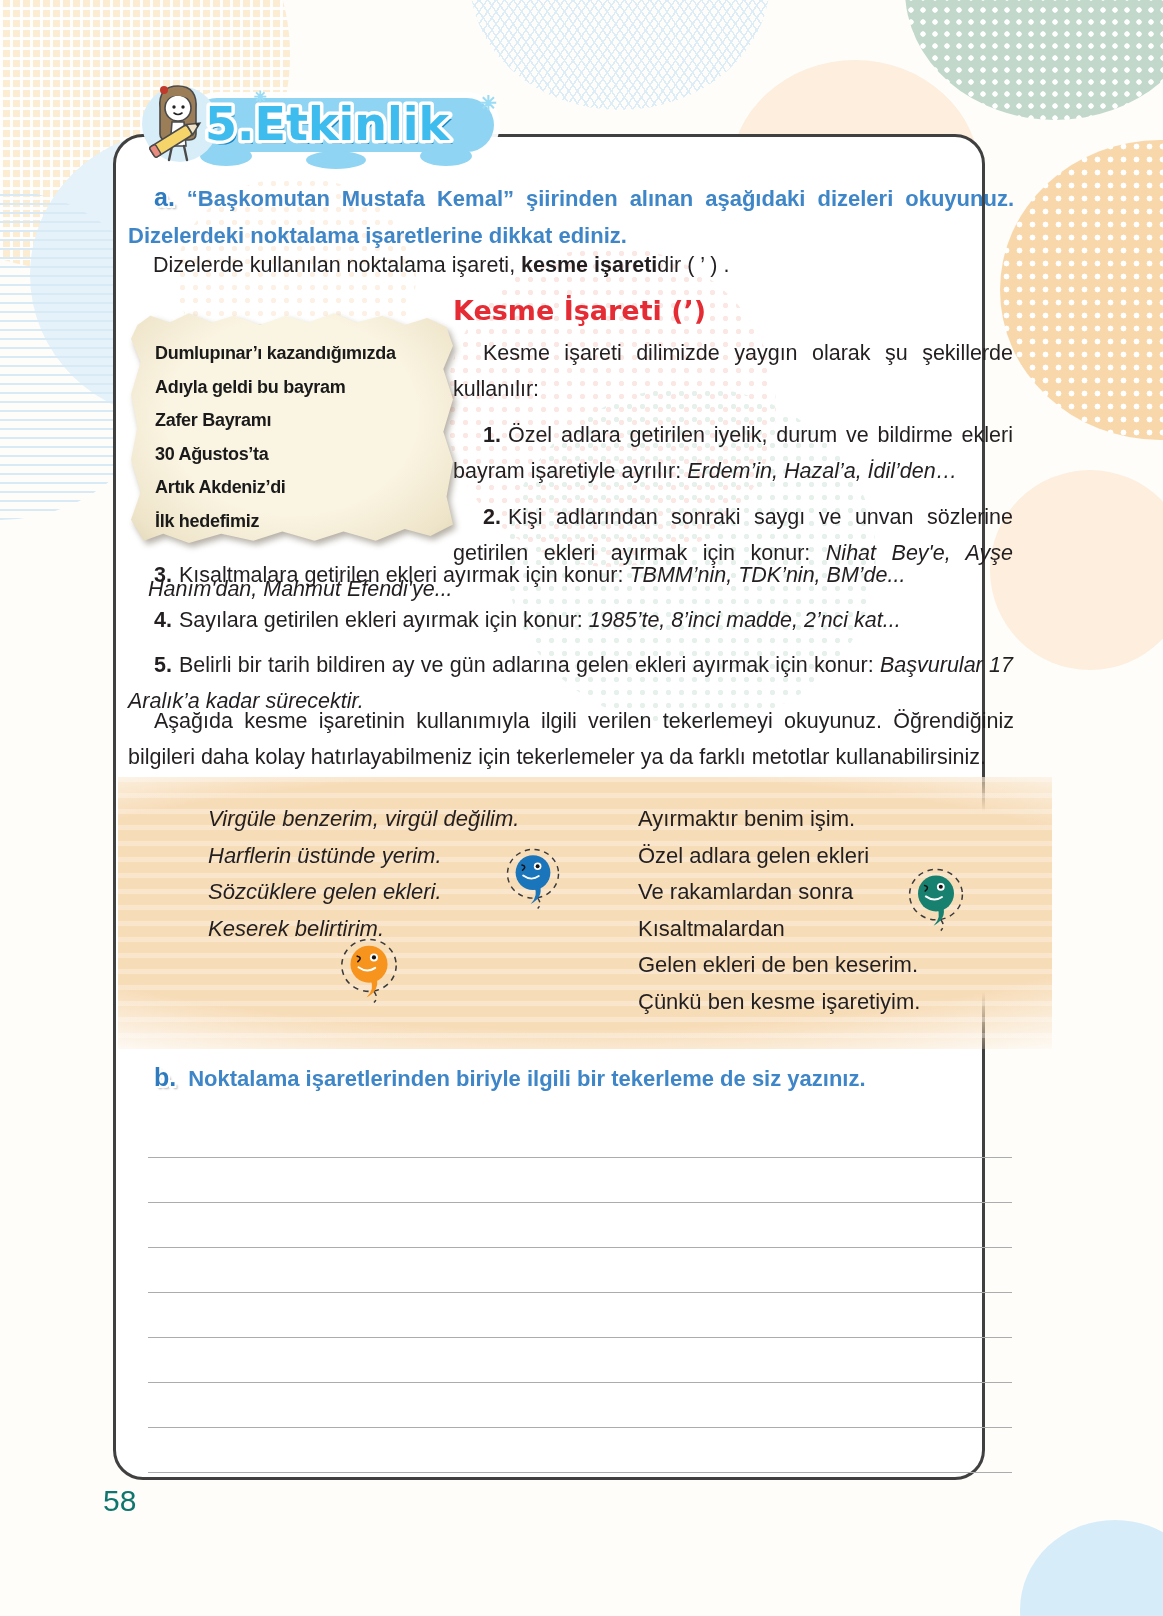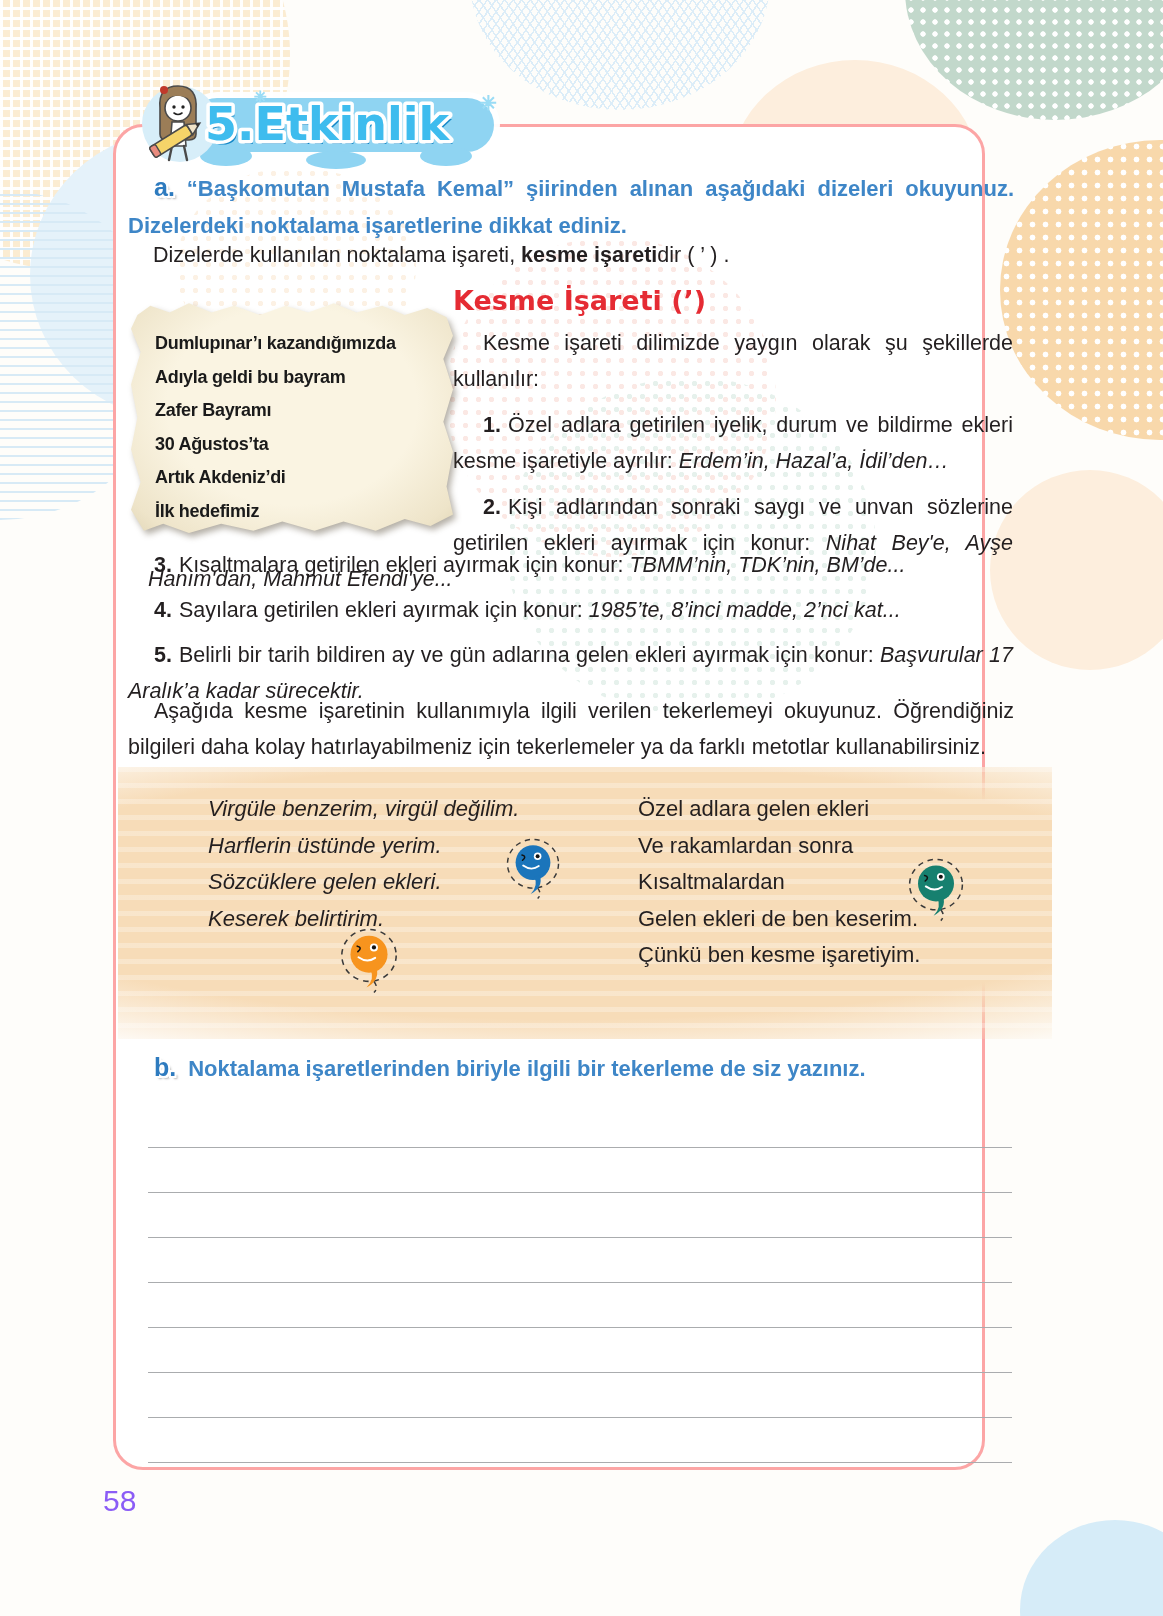--- a/index.html
+++ b/index.html
@@ -17,22 +17,22 @@
                repeating-linear-gradient(-55deg,#dcedf8 0 1.5px,transparent 1.5px 7px);}
   .deco-dots-tr{left:905px;top:-140px;width:300px;height:260px;background-color:#c2d8cb;
     background-image:radial-gradient(circle,#fff 2.4px,transparent 3px);background-size:12px 12px;}
   .deco-dots-r-orange{left:1000px;top:140px;width:320px;height:300px;background-color:#f8d8ab;
     background-image:radial-gradient(circle,#fff 2.6px,transparent 3.2px);background-size:13px 13px;}
   .deco-peach-soft1{left:730px;top:60px;width:250px;height:230px;background:#fdeedd;}
   .deco-peach-soft2{left:990px;top:470px;width:200px;height:200px;background:#fdeedd;}
   .deco-blue-bl{left:1020px;top:1520px;width:190px;height:180px;background:#d6ecf8;}
   .deco-blue-soft-left{left:30px;top:130px;width:300px;height:290px;background:#e5f2fa;}
   
-  .card{position:absolute;left:113px;top:124px;width:872px;height:1346px;z-index:1;
-        background:#fff;border:3px solid #fca5a5;border-radius:30px;box-sizing:border-box;}
+  .card{position:absolute;left:113px;top:134px;width:872px;height:1346px;z-index:1;
+        background:#fff;border:3px solid #404040;border-radius:30px;box-sizing:border-box;}
   .ic-dots{position:absolute;border-radius:50%;z-index:0;pointer-events:none;}
   .ic-dots1{left:330px;top:110px;width:330px;height:320px;opacity:.40;
     background-image:radial-gradient(circle,#f6c8bd 2.4px,transparent 3px);background-size:13px 13px;}
   .ic-dots2{left:390px;top:250px;width:370px;height:340px;opacity:.35;
     background-image:radial-gradient(circle,#b9d8ca 2.4px,transparent 3px);background-size:13px 13px;}
   .ic-dots3{left:60px;top:40px;width:240px;height:200px;opacity:.35;
     background-image:radial-gradient(circle,#f8d9b4 2.4px,transparent 3px);background-size:13px 13px;}
   
   .logo{position:absolute;left:136px;top:76px;z-index:3;}
   
@@ -74,21 +74,21 @@
   .rhyme-right{left:522px;}
   .mascot{position:absolute;}
   .mascot-blue{left:388px;top:62px;width:58px;height:64px;}
   .mascot-orange{left:222px;top:152px;width:62px;height:68px;}
   .mascot-teal{left:790px;top:82px;width:60px;height:66px;}
   
   .b-block{top:922px;padding-right:60px;}
   .lines-block{top:1014px;padding:0 42px 0 32px;}
   .wline{height:0;border-top:1.6px solid #aaacae;margin-bottom:44px;}
   .wline:first-child{margin-top:6px;}
-  .page-num{position:absolute;left:103px;top:1484px;font-size:30px;color:#8b5cf6;z-index:2;}
+  .page-num{position:absolute;left:103px;top:1484px;font-size:30px;color:#0f766e;z-index:2;}
 </style>
 </head>
 <body>
 
 <div class="page">
 
   <div class="deco deco-checks-tl"></div>
   <div class="deco deco-blue-soft-left"></div>
   <div class="deco deco-lines-left"></div>
   <div class="deco deco-hatch-top"></div>
@@ -118,21 +118,21 @@
           <div class="pline">Adıyla geldi bu bayram</div>
           <div class="pline">Zafer Bayramı</div>
           <div class="pline">30 Ağustos’ta</div>
           <div class="pline">Artık Akdeniz’di</div>
           <div class="pline">İlk hedefimiz</div>
         </div>
       </div>
       <div class="rule-col">
         <div class="rule-title">Kesme İşareti (’)</div>
         <p class="pind">Kesme işareti dilimizde yaygın olarak şu şekillerde kullanılır:</p>
-        <p class="pind"><span class="num">1.</span><span>Özel adlara getirilen iyelik, durum ve bildirme ekleri kesme işaretiyle ayrılır: </span><span class="ex">Erdem’in, Hazal’a, İdil’den…</span></p>
+        <p class="pind"><span class="num">1.</span><span>Özel adlara getirilen iyelik, durum ve bildirme ekleri bayram işaretiyle ayrılır: </span><span class="ex">Erdem’in, Hazal’a, İdil’den…</span></p>
         <p class="pind"><span class="num">2.</span><span>Kişi adlarından sonraki saygı ve unvan sözlerine getirilen ekleri ayırmak için konur: </span><span class="ex">Nihat Bey'e, Ayşe Hanım'dan, Mahmut Efendi'ye...</span></p>
       </div>
     </div>
 
     <div class="blk items345 txt">
       <p class="hang"><span class="num">3.</span><span>Kısaltmalara getirilen ekleri ayırmak için konur: </span><span class="ex">TBMM’nin, TDK’nin, BM’de...</span></p>
       <p class="hang"><span class="num">4.</span><span>Sayılara getirilen ekleri ayırmak için konur: </span><span class="ex">1985’te, 8’inci madde, 2’nci kat...</span></p>
       <p class="hang"><span class="num">5.</span><span>Belirli bir tarih bildiren ay ve gün adlarına gelen ekleri ayırmak için konur: </span><span class="ex">Başvurular 17 Aralık’a kadar sürecektir.</span></p>
     </div>
 
@@ -142,20 +142,21 @@
 
     <div class="blk rhyme">
       <div class="wash"></div>
       <div class="rhyme-col rhyme-left">
         <div>Virgüle benzerim, virgül değilim.</div>
         <div>Harflerin üstünde yerim.</div>
         <div>Sözcüklere gelen ekleri.</div>
         <div>Keserek belirtirim.</div>
       </div>
       <div class="rhyme-col rhyme-right">
+        <div>Ayırmaktır benim işim.</div>
         <div>Özel adlara gelen ekleri</div>
         <div>Ve rakamlardan sonra</div>
         <div>Kısaltmalardan</div>
         <div>Gelen ekleri de ben keserim.</div>
         <div>Çünkü ben kesme işaretiyim.</div>
       </div>
 
       <svg class="mascot mascot-blue" viewBox="0 0 100 110">
         <ellipse cx="50" cy="46" rx="44" ry="42" fill="none" stroke="#3a3a3a" stroke-width="2.5" stroke-dasharray="9 8"></ellipse>
         <path d="M58 88 Q66 98 58 106" fill="none" stroke="#3a3a3a" stroke-width="2.5" stroke-dasharray="8 7"></path>

